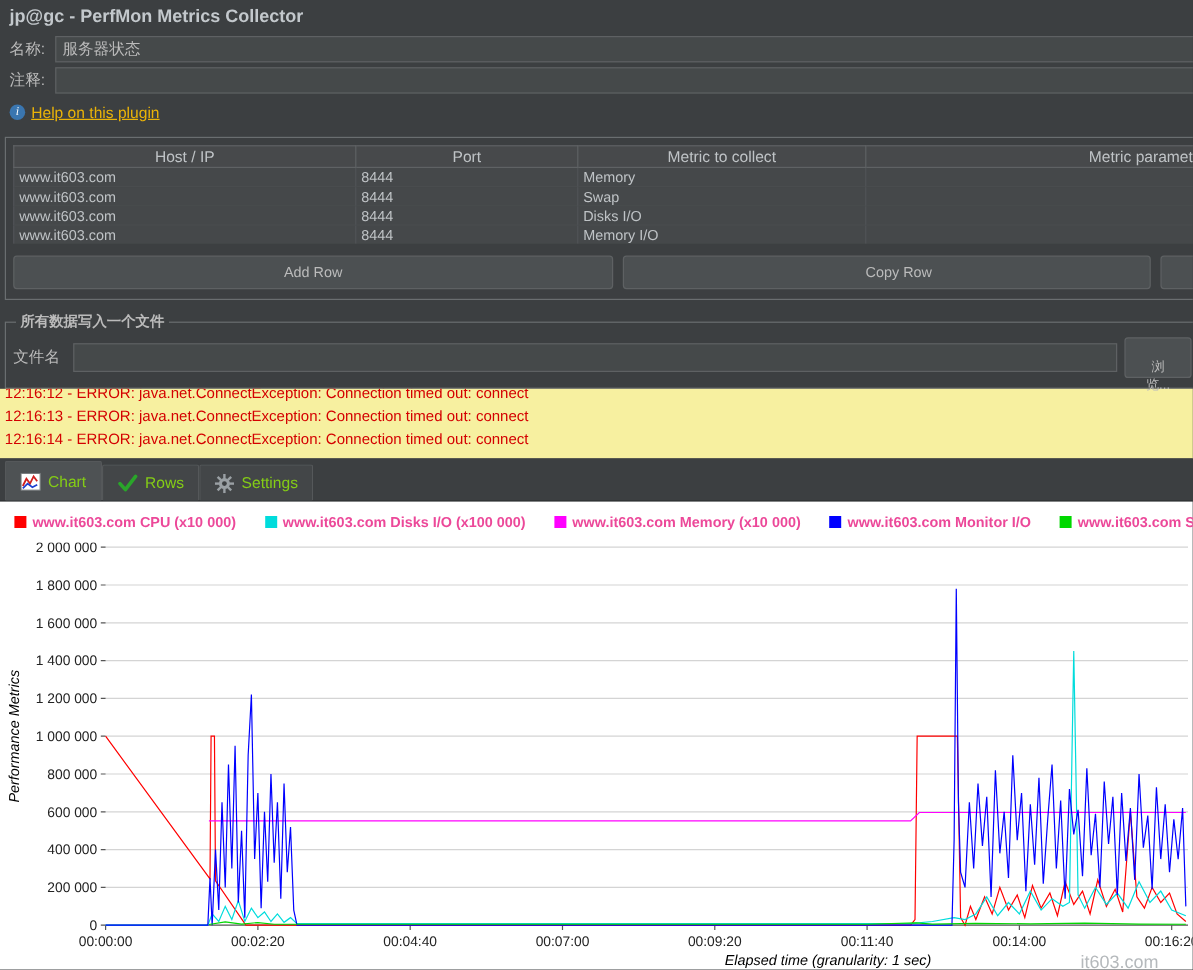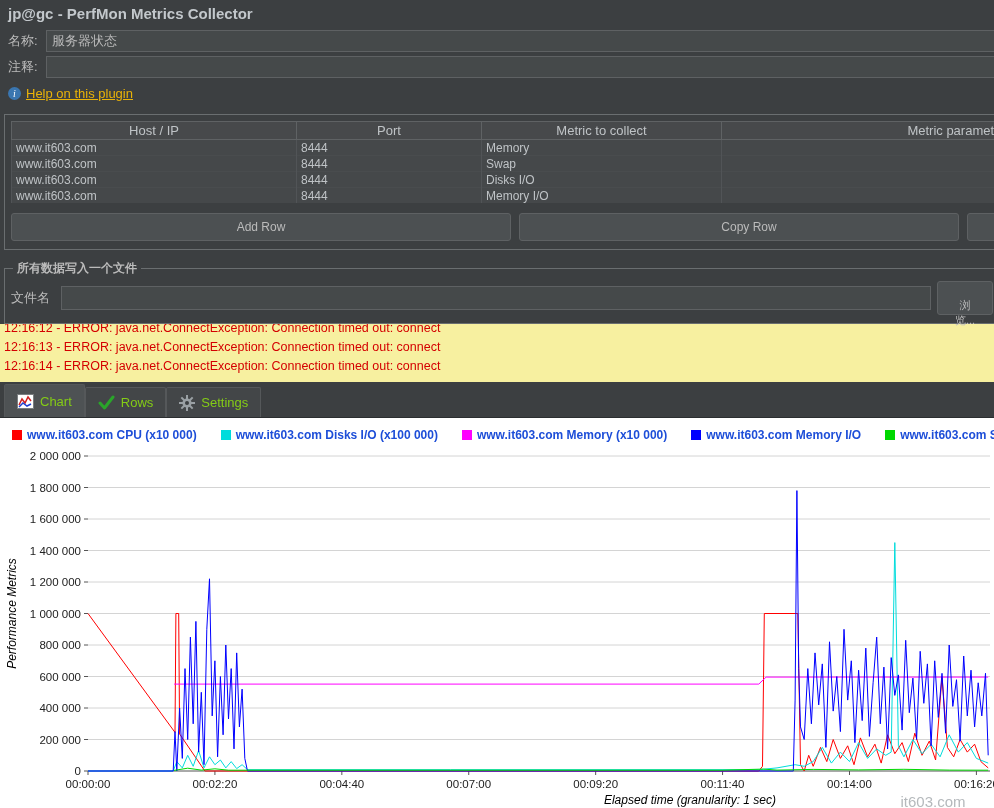--- a/index.html
+++ b/index.html
@@ -69,21 +69,21 @@
   .tab{
     display:flex;align-items:center;gap:6px;height:29px;padding:0 12px;
     background:#434648;border:1px solid #55585a;border-bottom:none;
     color:#84cc16;font-size:13px;cursor:pointer;border-radius:2px 2px 0 0;
   }
   .tab.active{background:#4e5254;height:32px;}
   .tab-icon{flex:0 0 auto;}
   .chart-panel{background:#ffffff;width:994px;height:396px;position:relative;}
   .legend{
     display:flex;align-items:center;gap:24px;height:34px;padding-left:12px;
-    font-size:12px;font-weight:bold;color:#1d4ed8;
+    font-size:12px;font-weight:bold;color:#ec4899;
   }
   .legend-item{display:flex;align-items:center;gap:5px;white-space:nowrap;}
   .legend-swatch{width:10px;height:10px;display:inline-block;flex:0 0 auto;}
   #chart-svg{display:block;font-family:"Liberation Sans", sans-serif;}
 </style>
 </head>
 <body>
 
 <div class="app">
   <div class="top-section">
@@ -214,21 +214,21 @@
       <div class="legend-item">
         <span class="legend-swatch" style="background: rgb(0, 220, 220);"></span>
         <span>www.it603.com Disks I/O (x100 000)</span>
       </div>
       <div class="legend-item">
         <span class="legend-swatch" style="background: rgb(255, 0, 255);"></span>
         <span>www.it603.com Memory (x10 000)</span>
       </div>
       <div class="legend-item">
         <span class="legend-swatch" style="background: rgb(0, 0, 255);"></span>
-        <span>www.it603.com Memory I/O</span>
+        <span>www.it603.com Monitor I/O</span>
       </div>
       <div class="legend-item">
         <span class="legend-swatch" style="background: rgb(0, 216, 0);"></span>
         <span>www.it603.com Swap</span>
       </div>
     </div>
     <svg id="chart-svg" width="994" height="362">
         <line x1="84" y1="319" x2="88" y2="319" stroke="#555"></line>
         <text x="81" y="323" text-anchor="end" font-size="11.5" fill="#222">0</text>
         <line x1="88" y1="287.5" x2="990" y2="287.5" stroke="#d4d4d4" stroke-width="1"></line>

